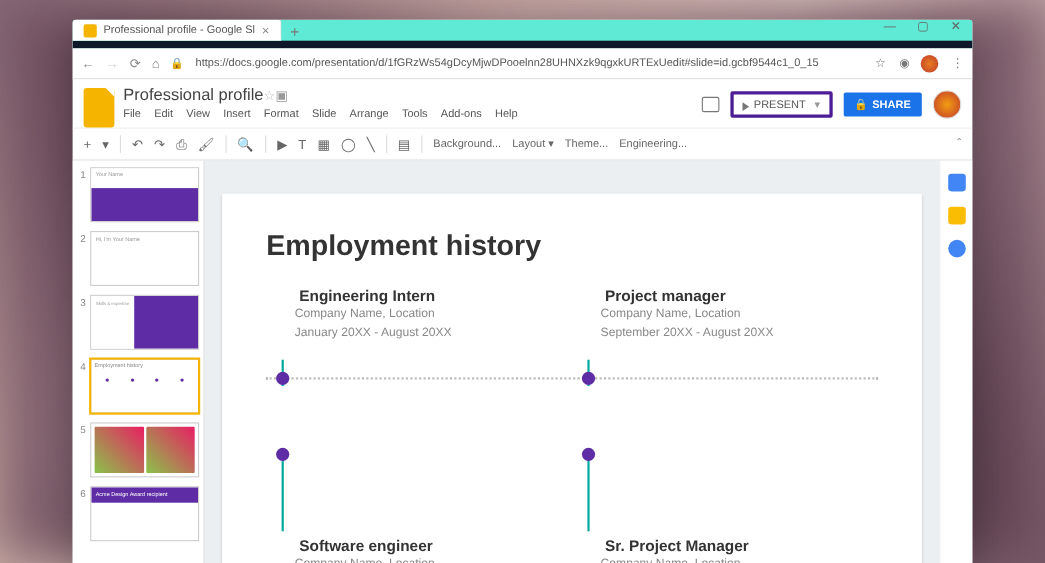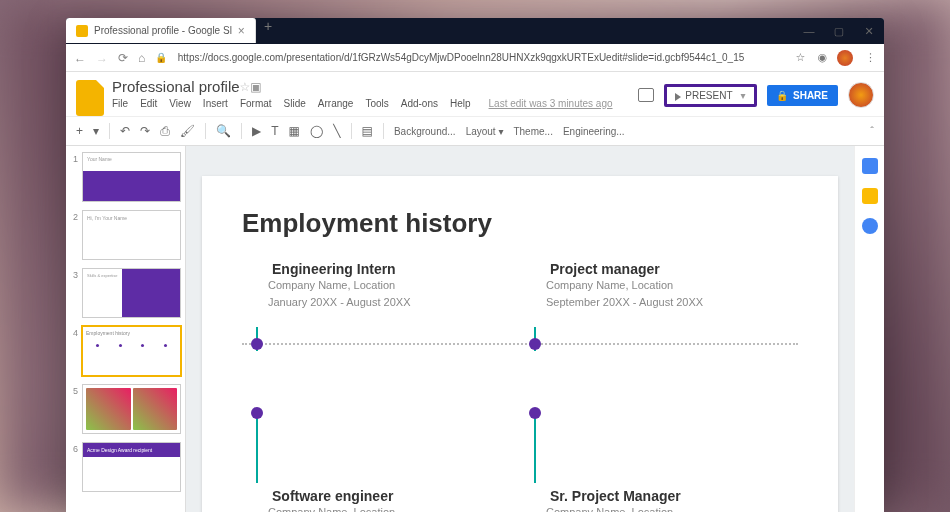--- a/index.html
+++ b/index.html
@@ -1,19 +1,19 @@
 <!DOCTYPE html>
 <html><head>
 <meta charset="utf-8">
 <style>
 *{margin:0;padding:0;box-sizing:border-box;font-family:Arial,Helvetica,sans-serif}
 body{width:950px;height:512px;overflow:hidden;background:linear-gradient(135deg,#8a6d7a 0%,#c9a89e 30%,#e6d4c8 50%,#b89a9e 70%,#7a5d6a 100%);filter:blur(0);display:flex;align-items:flex-start;justify-content:center}
 .bgblur{position:absolute;inset:0;background:radial-gradient(circle at 15% 20%,#6b4a5a 0%,transparent 35%),radial-gradient(circle at 85% 80%,#5a3d4d 0%,transparent 40%),radial-gradient(circle at 50% 50%,#d4b8b0 0%,#a0808a 60%,#705060 100%);filter:blur(25px)}
 .window{position:relative;margin-top:18px;width:818px;height:494px;background:#fff;border-radius:3px 3px 0 0;box-shadow:0 10px 40px rgba(0,0,0,.35);display:flex;flex-direction:column;overflow:hidden}
-.titlebar{height:26px;background:#0f172a;display:flex;align-items:flex-start;border-bottom:1px solid #0f172a}
+.titlebar{height:26px;background:#5eead4;display:flex;align-items:flex-end;border-bottom:7px solid #0f172a}
 .tab{display:flex;align-items:center;gap:6px;padding:0 10px;height:100%;background:#fff;border-right:1px solid #ddd;font-size:10px;color:#555;border-radius:3px 3px 0 0}
 .tab .fav{width:12px;height:12px;background:#f4b400;border-radius:2px}
 .tab-close{color:#888;font-size:12px;cursor:pointer}
 .newtab{padding:0 8px;color:#777;font-size:14px}
 .winctrl{margin-left:auto;display:flex}
 .winctrl span{width:30px;text-align:center;font-size:11px;color:#666;line-height:26px}
 .addrbar{height:28px;display:flex;align-items:center;gap:10px;padding:0 8px;border-bottom:1px solid #e0e0e0;font-size:11px;color:#666;background:#fff}
 .addrbar .nav-ico{color:#888;font-size:12px}
 .addrbar .lock{font-size:10px}
 .url{flex:1;white-space:nowrap;overflow:hidden;text-overflow:ellipsis;color:#555;font-size:10px}
@@ -124,21 +124,20 @@
         <span>File</span>
         <span>Edit</span>
         <span>View</span>
         <span>Insert</span>
         <span>Format</span>
         <span>Slide</span>
         <span>Arrange</span>
         <span>Tools</span>
         <span>Add-ons</span>
         <span>Help</span>
-        <span class="last-edit">Last edit was 3 minutes ago</span>
       </div>
     </div>
     <div class="header-right">
       <div class="comments-ico"></div>
       <div class="present-btn">
         <span class="tri"></span>
         <span>PRESENT</span>
         <span style="margin-left:4px;color:#999">▾</span>
       </div>
       <div class="share-btn">

